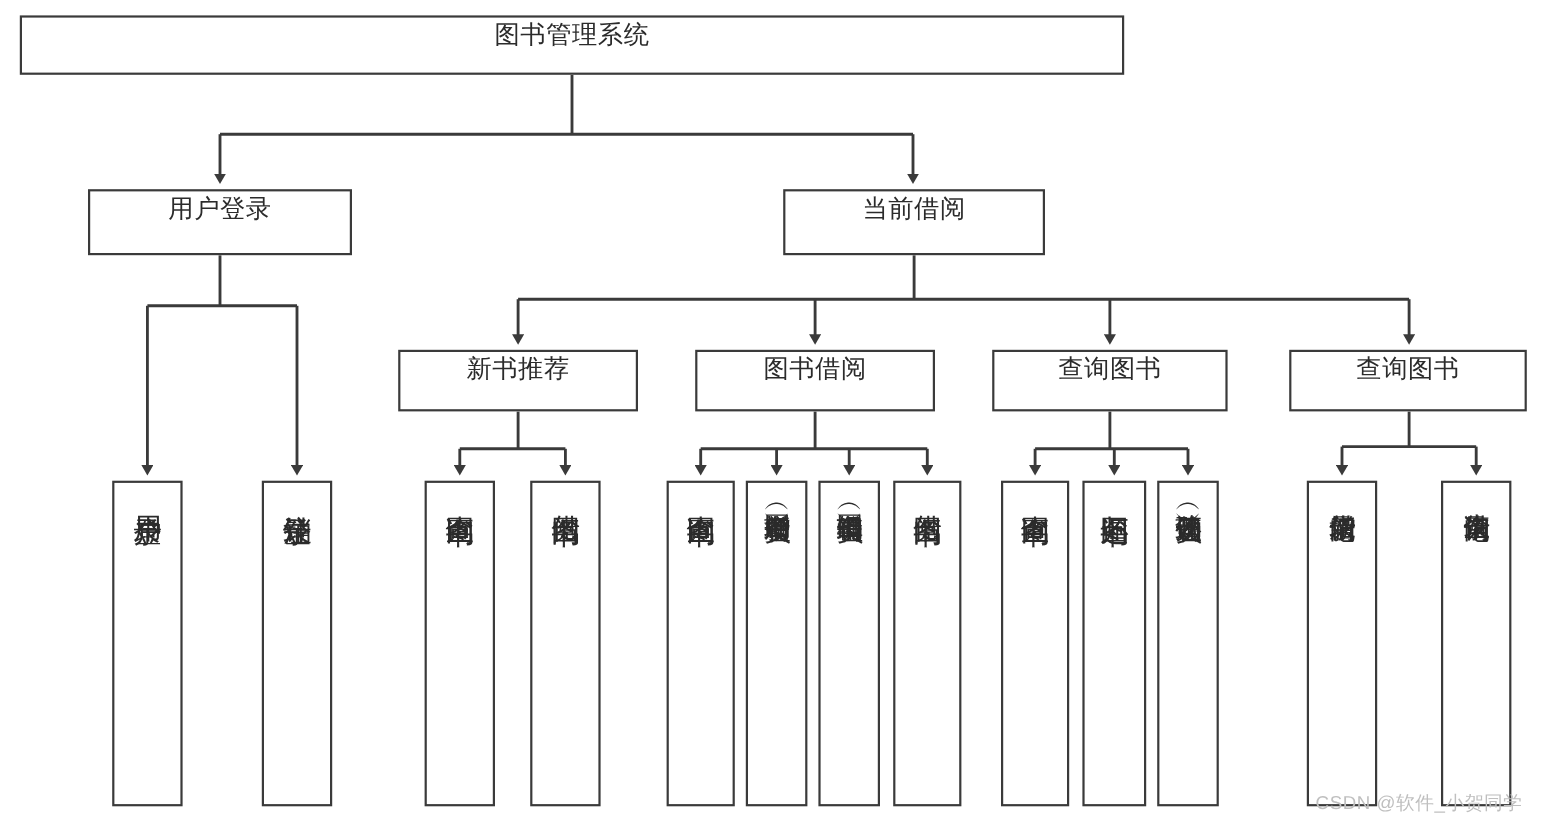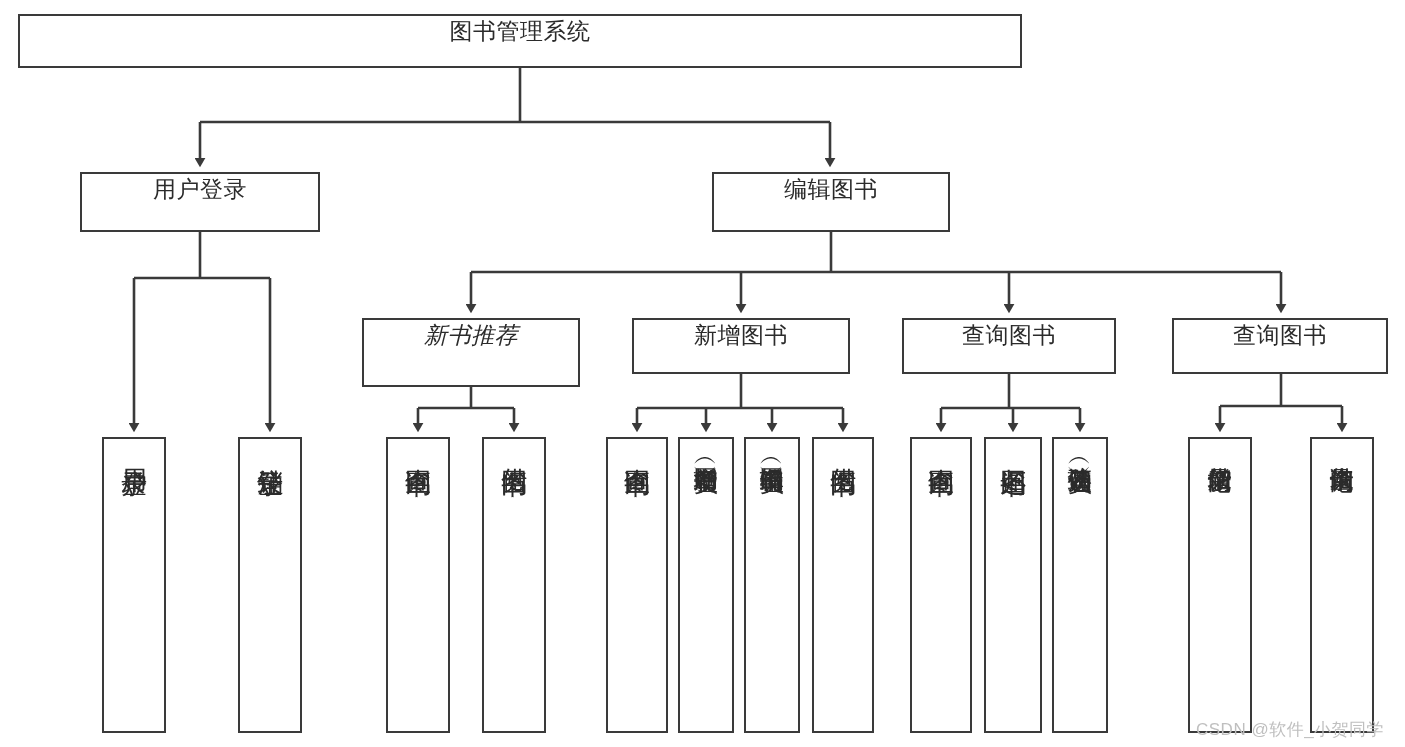--- a/index.html
+++ b/index.html
@@ -121,28 +121,28 @@
   </svg>
 
   <div class="node node-h" style="left: 18px; top: 14px; width: 1004px; height: 54px;">
     <span>图书管理系统</span>
   </div>
 
   <div class="node node-h" style="left: 80px; top: 172px; width: 240px; height: 60px;">
     <span>用户登录</span>
   </div>
   <div class="node node-h" style="left: 712px; top: 172px; width: 238px; height: 60px;">
-    <span>编辑图书</span>
+    <span>当前借阅</span>
   </div>
 
-  <div class="node node-h" style="left: 362px; top: 318px; width: 218px; height: 69px; font-style: italic;">
+  <div class="node node-h" style="left: 362px; top: 318px; width: 218px; height: 56px;">
     <span>新书推荐</span>
   </div>
   <div class="node node-h" style="left: 632px; top: 318px; width: 218px; height: 56px;">
-    <span>新增图书</span>
+    <span>图书借阅</span>
   </div>
   <div class="node node-h" style="left: 902px; top: 318px; width: 214px; height: 56px;">
     <span>查询图书</span>
   </div>
   <div class="node node-h" style="left: 1172px; top: 318px; width: 216px; height: 56px;">
     <span>查询图书</span>
   </div>
 
   <div class="node node-v" style="left: 102px; top: 437px; width: 64px; height: 296px;">
     <span class="vtext">用户登录</span>

